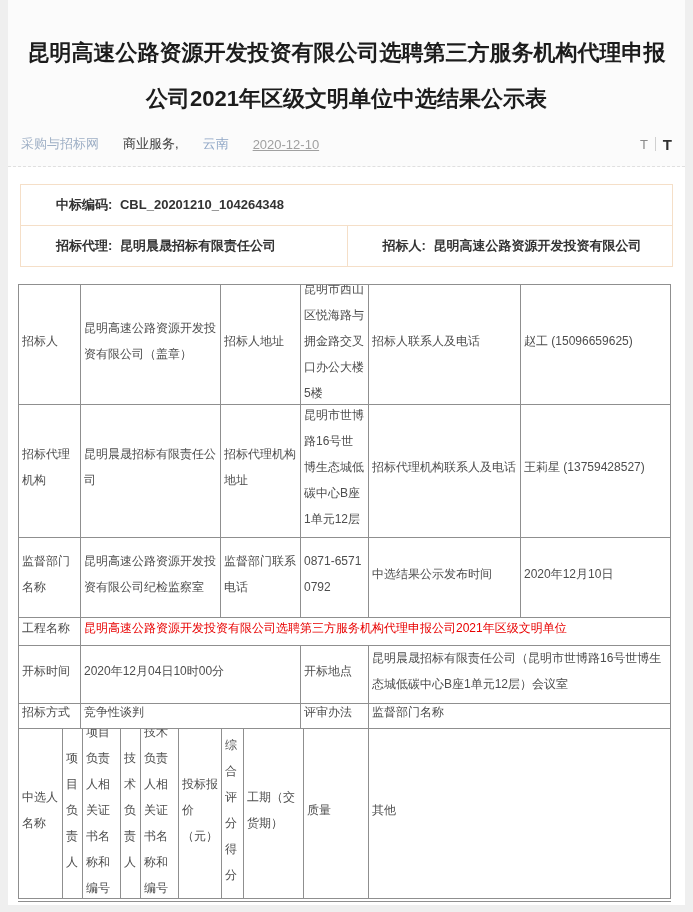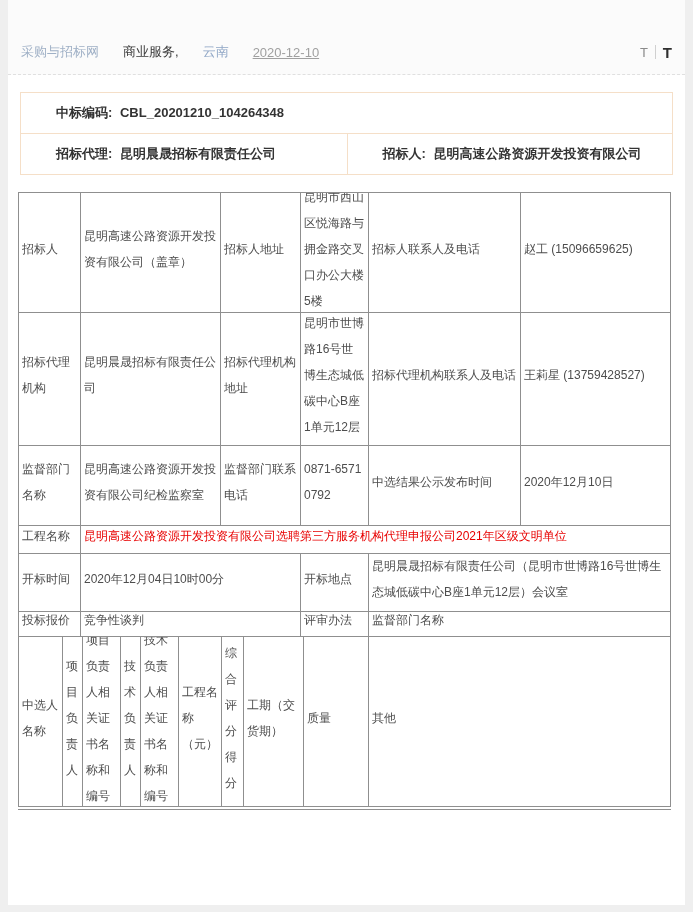--- a/index.html
+++ b/index.html
@@ -101,20 +101,24 @@
     border-top:1px solid #8f8f8f;
     height:1px;
   }
 </style>
 </head>
 <body>
 
 <div class="card">
 
   <div class="head-section">
+    <h1 class="page-title">
+      <span class="title-line">昆明高速公路资源开发投资有限公司选聘第三方服务机构代理申报</span>
+      <span class="title-line">公司2021年区级文明单位中选结果公示表</span>
+    </h1>
     <div class="meta-bar">
       <div class="meta-left">
         <span class="meta-source">采购与招标网</span>
         <span class="meta-category">商业服务,</span>
         <span class="meta-region">云南</span>
         <span class="meta-date">2020-12-10</span>
       </div>
       <div class="font-toggle">
         <span class="t-small">T</span>
         <span class="t-sep"></span>
@@ -178,33 +182,33 @@
     </div>
 
     <div class="band band-e">
       <div class="cell">开标时间</div>
       <div class="cell">2020年12月04日10时00分</div>
       <div class="cell">开标地点</div>
       <div class="cell">昆明晨晟招标有限责任公司（昆明市世博路16号世博生态城低碳中心B座1单元12层）会议室</div>
     </div>
 
     <div class="band band-f">
-      <div class="cell">投标报价</div>
+      <div class="cell">招标方式</div>
       <div class="cell">竞争性谈判</div>
       <div class="cell">评审办法</div>
       <div class="cell">监督部门名称</div>
     </div>
 
     <div class="band band-g">
       <div class="cell">中选人名称</div>
       <div class="cell">项目负责人</div>
       <div class="cell">项目负责人相关证书名称和编号</div>
       <div class="cell">技术负责人</div>
       <div class="cell">技术负责人相关证书名称和编号</div>
-      <div class="cell">工程名称（元）</div>
+      <div class="cell">投标报价（元）</div>
       <div class="cell">综合评分得分</div>
       <div class="cell">工期（交货期）</div>
       <div class="cell">质量</div>
       <div class="cell">其他</div>
     </div>
 
   </div>
   <div class="table-stub"></div>
 
 </div>

